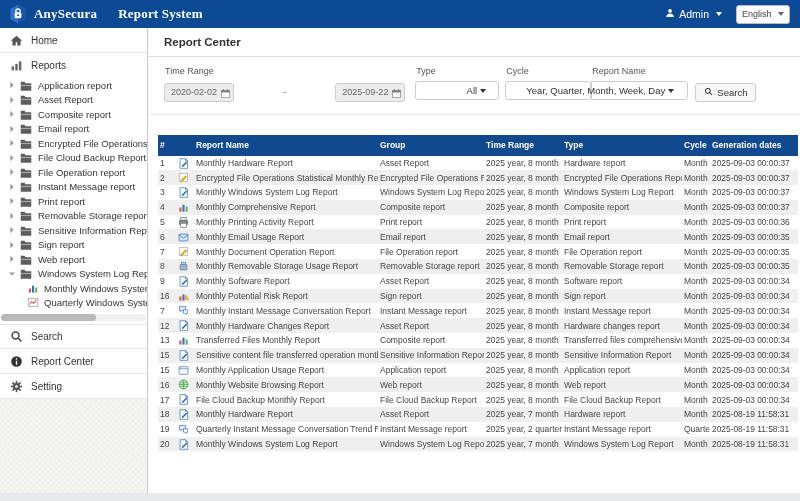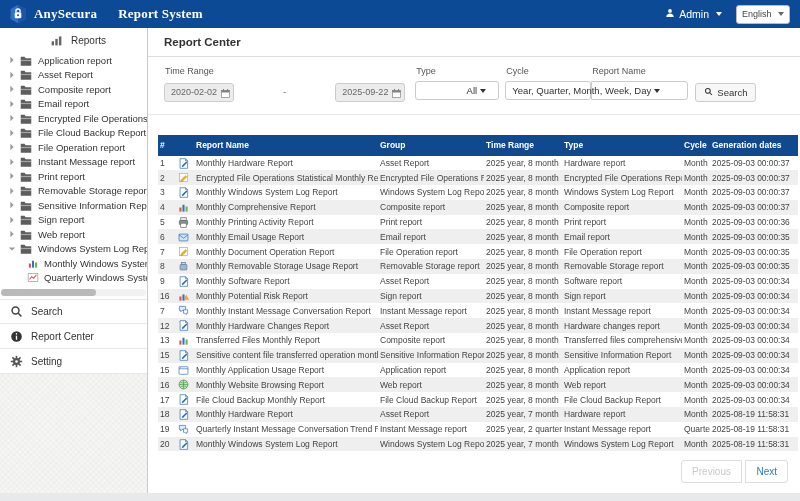--- a/index.html
+++ b/index.html
@@ -27,21 +27,21 @@
   
   .layout{display:flex;height:465px;}
 
   
   .sidebar{width:148px;background:#fff;border-right:1px solid #c9c9c9;
     display:flex;flex-direction:column;overflow:hidden;}
   .side-nav{flex:0 0 auto;}
   .side-top{display:flex;align-items:center;height:25px;padding:0 8px 0 10px;
     font-size:10px;color:#333;border-bottom:1px solid #e7e7e7;cursor:pointer;
     white-space:nowrap;overflow:hidden;}
-  .side-top[data-name="sidebar-item-reports"]{border-bottom:none;margin-left:40px;}
+  .side-top[data-name="sidebar-item-reports"]{border-bottom:none;}
   .side-top[data-name="sidebar-item-search"]{border-top:1px solid #e7e7e7;}
   .side-top .ic{width:13px;height:13px;margin-right:8px;flex:0 0 auto;display:inline-flex;}
   .side-top .ic svg{width:13px;height:13px;}
   .side-folder,.side-folder-open,.side-leaf{display:flex;align-items:center;height:14.5px;
     font-size:9.5px;color:#333;cursor:pointer;white-space:nowrap;overflow:hidden;}
   .side-folder,.side-folder-open{padding-left:8px;}
   .side-leaf{padding-left:27px;}
   .tw{width:10px;flex:0 0 auto;display:inline-flex;}
   .tw svg{width:8px;height:8px;}
   .side-folder .ic,.side-folder-open .ic{width:12px;height:11px;margin:0 6px 0 2px;
@@ -73,21 +73,21 @@
     border-radius:3px;font-size:9px;color:#666;padding:0 16px 0 6px;
     font-family:"Liberation Sans",sans-serif;}
   .dateinput .cal{position:absolute;right:3px;top:4px;width:11px;height:11px;}
   .dash{margin:0 5px;color:#888;font-size:10px;}
   .g-type{margin-left:10px;}
   .dd-btn{height:19px;background:#fff;border:1px solid #ccc;border-radius:3px;
     font-size:9.5px;color:#333;display:flex;align-items:center;cursor:pointer;padding-left:38px;}
   .type-btn{width:84px;justify-content:center;}
   .type-btn .caret{border-top-color:#333;}
   .g-cycle{margin-left:6px;}
-  .cycle-btn{width:86px;padding-left:6px;overflow:visible;}
+  .cycle-btn{width:86px;padding-left:20px;overflow:visible;}
   .cycle-btn .ov{position:relative;z-index:2;white-space:nowrap;display:inline-flex;
     align-items:center;}
   .cycle-btn .caret{border-top-color:#333;}
   .g-rname input{width:97px;height:19px;border:1px solid #ccc;border-radius:0 3px 3px 0;
     font-size:9.5px;padding:0 6px;font-family:"Liberation Sans",sans-serif;background:#fff;}
   .search-btn{margin-left:7px;height:19px;align-self:flex-end;background:#f7f7f7;
     border:1px solid #ccc;border-radius:3px;font-size:9.5px;color:#333;display:flex;
     align-items:center;gap:4px;padding:0 8px;cursor:pointer;}
   .search-btn svg{width:9px;height:9px;}
 
@@ -148,20 +148,28 @@
       <span data-name="language-value">English</span>
       <span class="caret" data-name="chevron-down-icon"></span>
     </div>
   </div>
 </div>
 
 <div class="layout">
 
   <div class="sidebar" data-name="sidebar">
     <div class="side-nav" data-name="sidebar-nav">
+        <div class="side-top" data-name="sidebar-item-home">
+          <span class="ic" data-name="home-icon">
+            <svg viewBox="0 0 16 16">
+              <path d="M8 2L1 8.2h2V14h4v-4h2v4h4V8.2h2z" fill="#555"></path>
+            </svg>
+          </span>
+          <span class="lbl" data-name="sidebar-item-label">Home</span>
+        </div>
         <div class="side-top" data-name="sidebar-item-reports">
           <span class="ic" data-name="reports-icon">
             <svg viewBox="0 0 16 16">
               <rect x="2" y="9" width="3" height="5" fill="#666"></rect>
               <rect x="6.5" y="6" width="3" height="8" fill="#666"></rect>
               <rect x="11" y="3" width="3" height="11" fill="#666"></rect>
             </svg>
           </span>
           <span class="lbl" data-name="sidebar-item-label">Reports</span>
         </div>
@@ -825,19 +833,15 @@
               <td class="c-name" data-name="report-name-cell">Monthly Windows System Log Report</td>
               <td class="c-group" data-name="group-cell">Windows System Log Report</td>
               <td class="c-time" data-name="time-range-cell">2025 year, 7 month</td>
               <td class="c-type" data-name="type-cell">Windows System Log Report</td>
               <td class="c-cycle" data-name="cycle-cell">Month</td>
               <td class="c-date" data-name="generation-date-cell">2025-08-19 11:58:31</td>
             </tr>
           </tbody>
       </table>
 
-      <div class="pagination" data-name="pagination">
-        <span class="pg-btn pg-prev" data-name="previous-page-button">Previous</span>
-        <span class="pg-btn pg-next" data-name="next-page-button">Next</span>
-      </div>
     </div>
   </div>
 </div>
 
 </body></html>

